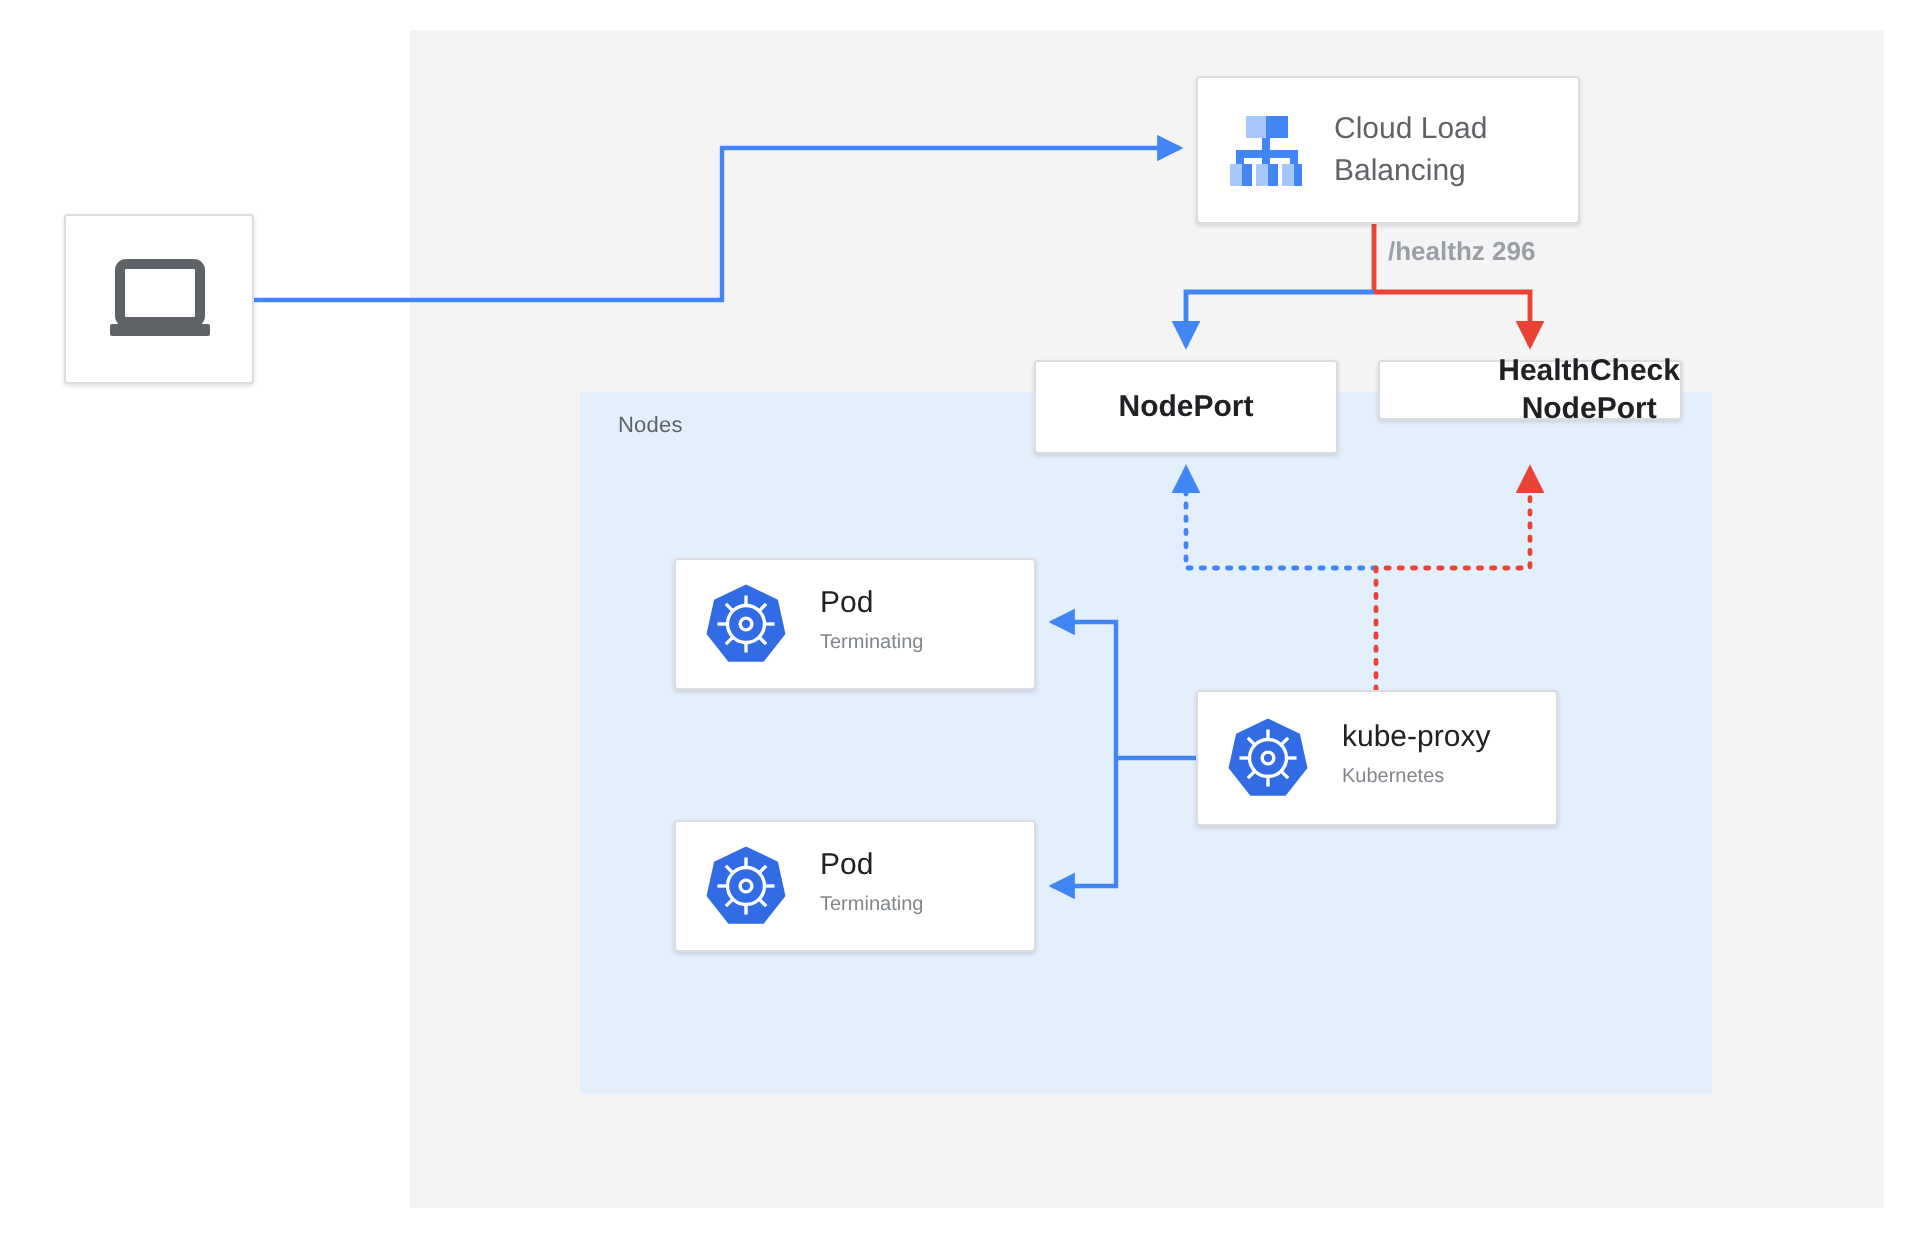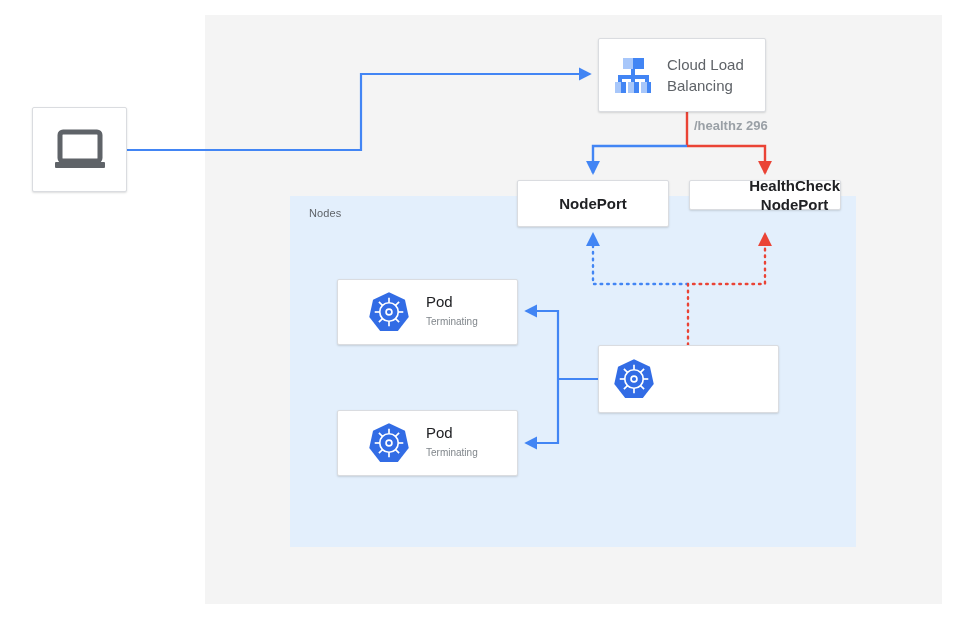--- a/index.html
+++ b/index.html
@@ -63,21 +63,21 @@
   
   .laptop-card {
     left: 32px; top: 107px;
     width: 95px; height: 85px;
     justify-content: center;
   }
 
   
   .clb-card {
     left: 598px; top: 38px;
-    width: 168px; height: 74px;
+    width: 192px; height: 74px;
     padding-left: 10px;
   }
   .clb-text {
     margin-left: 12px;
     font-size: 15px;
     color: #5f6368;
     line-height: 21px;
   }
 
   
@@ -96,21 +96,21 @@
     font-weight: bold;
     color: #202124;
     text-align: center;
     line-height: 19px;
   }
 
   
   .pod-card {
     left: 337px;
     width: 181px; height: 66px;
-    padding-left: 30px;
+    padding-left: 14px;
   }
   .pod-card.pod-1 { top: 279px; }
   .pod-card.pod-2 { top: 410px; }
   .pod-text { margin-left: 16px; }
   .t-primary {
     font-size: 15px;
     color: #202124;
     line-height: 20px;
   }
   .t-secondary {
@@ -300,15 +300,19 @@
           <line x1="50" y1="72" x2="50" y2="84"></line>
           <line x1="16" y1="50" x2="28" y2="50"></line>
           <line x1="72" y1="50" x2="84" y2="50"></line>
           <line x1="26" y1="26" x2="35" y2="35"></line>
           <line x1="65" y1="65" x2="74" y2="74"></line>
           <line x1="74" y1="26" x2="65" y2="35"></line>
           <line x1="35" y1="65" x2="26" y2="74"></line>
         </g>
       </svg>
     </span>
+    <span class="card-text kp-text">
+      <span class="t-primary">kube-proxy</span>
+      <span class="t-secondary">Kubernetes</span>
+    </span>
   </div>
 
 </div>
 
 </body></html>

